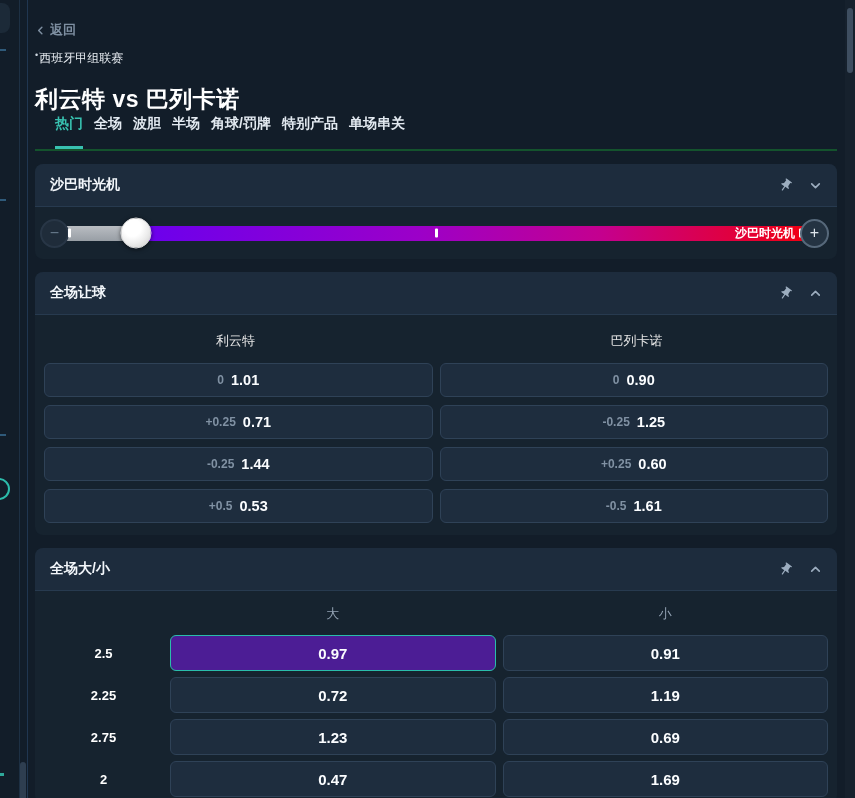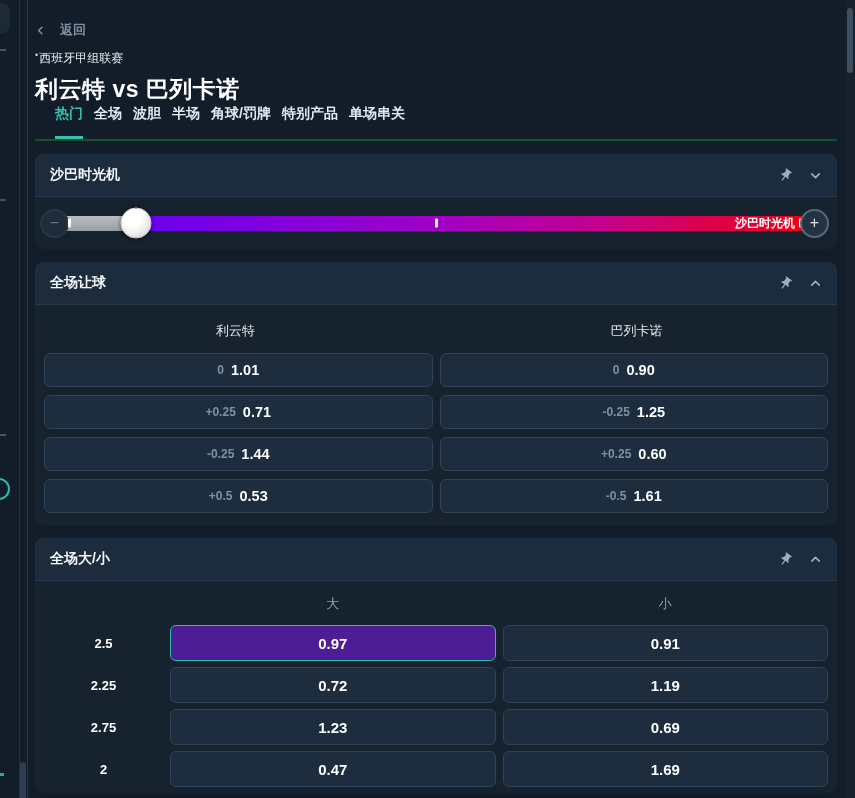--- a/index.html
+++ b/index.html
@@ -18,25 +18,25 @@
   .edge-dash { position:absolute; left:0; width:6px; height:2px; background:#2f5a7a; }
   .edge-dash.d1 { top:49px; } .edge-dash.d2 { top:199px; } .edge-dash.d3 { top:434px; }
   .edge-dash.teal { top:773px; width:4px; height:3px; background:#2fa89a; }
   .edge-circle { position:absolute; left:-12px; top:478px; width:22px; height:22px; border:2px solid #2cbcab; border-radius:50%; }
   .left-scroll-thumb { position:absolute; left:20px; top:762px; width:6px; height:60px; background:#2e3e50; border-radius:3px; }
   
   .scrollbar-track { position:absolute; right:0; top:0; width:10px; height:100%; background:rgba(255,255,255,0.02); }
   .scrollbar-thumb { position:absolute; right:2px; top:8px; width:6px; height:65px; background:#3e4e60; border-radius:3px; }
   
   .content { position:absolute; left:35px; top:0; width:802px; }
-  .back-row { padding-top:21px; display:flex; align-items:center; gap:14px; color:#7e8fa1; font-size:13px; font-weight:bold; width:70px; cursor:pointer; }
+  .back-row { padding-top:21px; display:flex; align-items:center; gap:4px; color:#7e8fa1; font-size:13px; font-weight:bold; width:70px; cursor:pointer; }
   .back-row svg { display:block; }
   .league-row { margin-top:11px; font-size:12px; color:#e8edf2; display:flex; align-items:flex-start; }
   .league-marker { font-size:9px; line-height:10px; margin-right:1px; color:#cdd6df; }
-  .match-title { margin-top:7px; font-size:23px; font-weight:bold; color:#ffffff; letter-spacing:0.5px; }
+  .match-title { margin-top:17px; font-size:23px; font-weight:bold; color:#ffffff; letter-spacing:0.5px; }
   
   .tabs { display:flex; gap:11px; padding-left:20px; border-bottom:2px solid #14532d; }
   .tab { font-size:14px; color:#e2e9f0; padding-bottom:13px; cursor:pointer; border-bottom:3px solid transparent; font-weight:bold; }
   .tab.active { color:#38c1b0; border-bottom-color:#38c1b0; }
   
   .card { background:#16232f; border-radius:8px; margin-top:13px; overflow:hidden; }
   .card-header { height:43px; background:#1d2c3d; border-bottom:1px solid #273a4f; display:flex; align-items:center; justify-content:space-between; padding:0 15px; }
   .card-title { font-size:14px; font-weight:bold; color:#f2f6fa; }
   .header-icons { display:flex; align-items:center; gap:16px; }
   .header-icons .icon { cursor:pointer; display:flex; align-items:center; }

